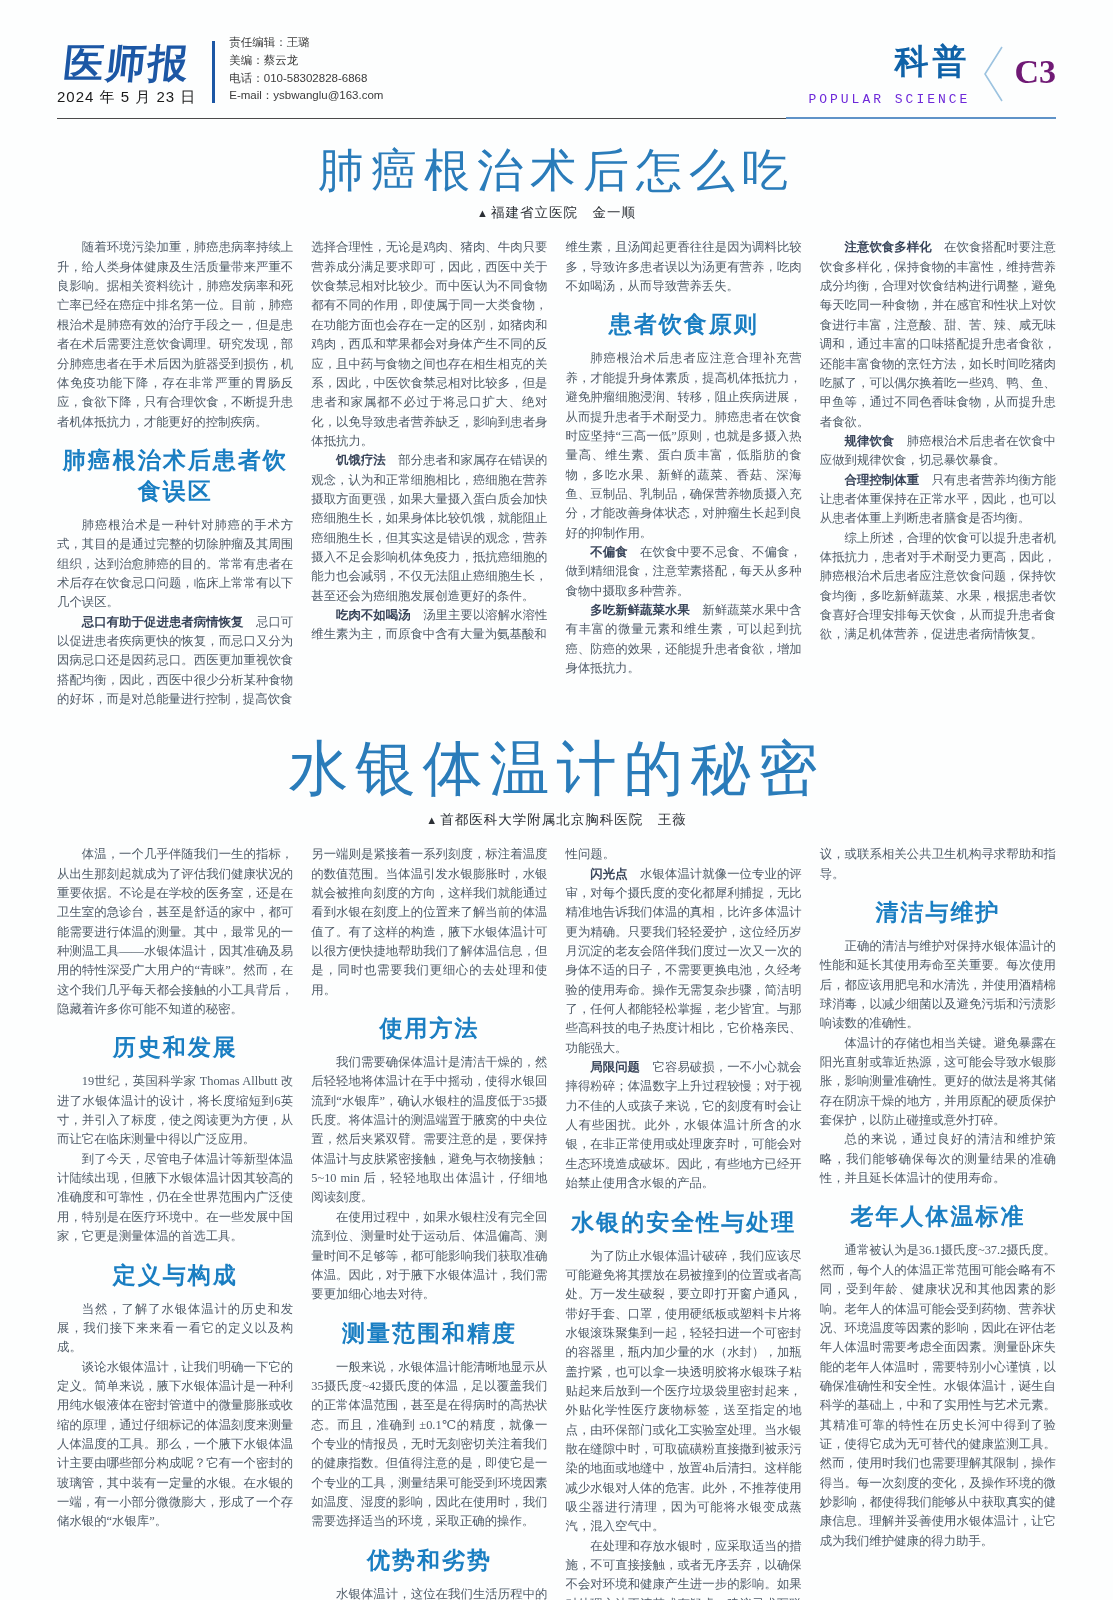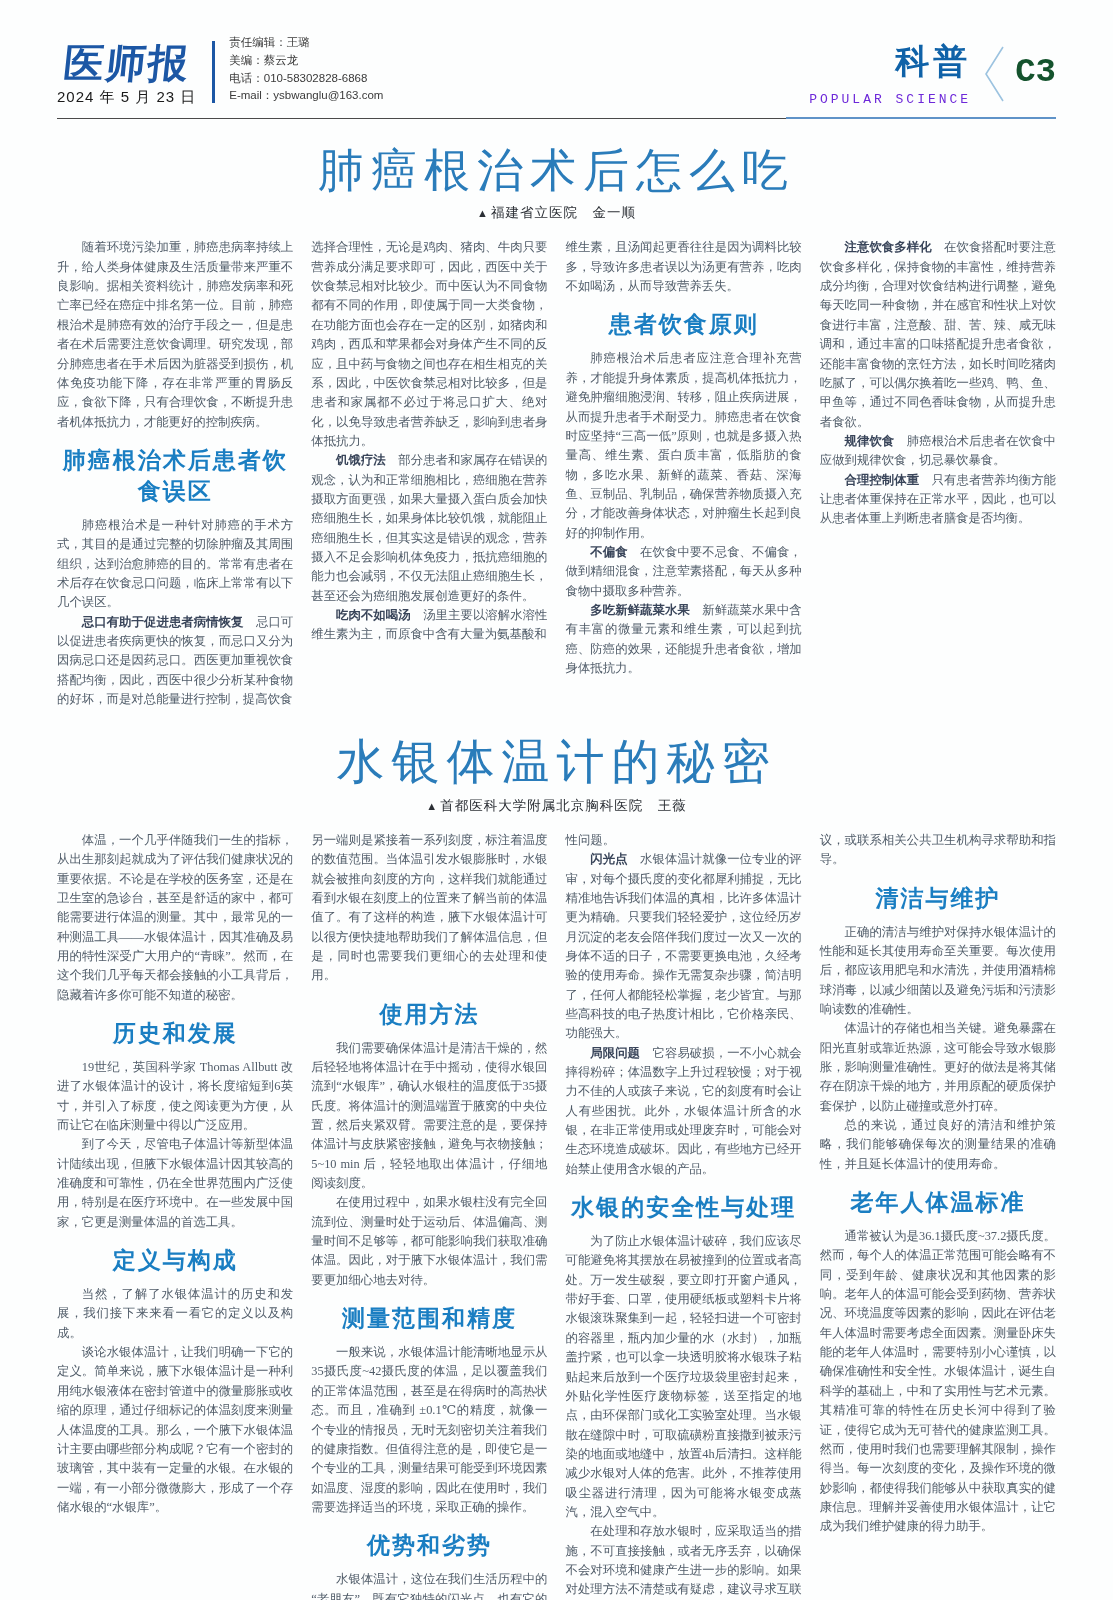--- a/index.html
+++ b/index.html
@@ -19,33 +19,33 @@
     transform:skewX(-6deg);letter-spacing:2px;
   }
   .issue-date{font-size:15px;color:#1a1a1a;margin-top:4px;letter-spacing:1px;font-family:"Liberation Sans",sans-serif;}
   .mh-divider{width:3px;height:62px;background:#1c57a5;margin:0 14px 4px 0;}
   .mh-info{font-family:"Liberation Sans","DejaVu Sans",sans-serif;font-size:11.5px;color:#3a3a3a;line-height:1.55;padding-bottom:2px;}
   .mh-right{margin-left:auto;display:flex;align-items:center;}
   .section-stack{display:flex;flex-direction:column;align-items:flex-end;}
   .section-cn{font-family:"Liberation Sans",sans-serif;font-weight:900;font-size:34px;line-height:1;color:#0f62a8;letter-spacing:4px;}
   .section-en{font-family:Liberation Mono, monospace;font-size:13px;color:#6d28d9;letter-spacing:3px;margin-top:14px;}
   .chevron{margin:0 10px 0 12px;}
-  .page-no{font-family:Liberation Mono, monospace;font-weight:bold;font-size:34px;color:#14532d;line-height:1;padding-bottom:8px;}
+  .page-no{font-family:Liberation Serif, serif;font-weight:bold;font-size:34px;color:#701a75;line-height:1;padding-bottom:8px;}
   .mh-rule{display:flex;margin-top:10px;}
   .rule-dark{flex:1;border-top:1.5px solid #4a4a4a;margin-top:1px;}
   .rule-blue{width:270px;border-top:2.5px solid #5f93c8;}
   
   .article{margin-top:24px;}
   .art-title{
     text-align:center;margin:0;
     font-family:"Liberation Sans","DejaVu Sans",sans-serif;
     font-weight:400;color:#2a7cba;letter-spacing:7px;
   }
   .art-title.t1{font-size:46px;line-height:1.2;}
-  .art-title.t2{font-size:48px;line-height:1.2;}
+  .art-title.t2{font-size:60px;line-height:1.2;}
   .byline{
     text-align:center;font-size:13.5px;color:#2b2f35;margin-top:6px;
     font-family:"Liberation Sans",sans-serif;letter-spacing:1px;
   }
   .byline .tri{color:#2b2f35;font-size:11px;margin-right:2px;}
   .cols{display:flex;gap:18px;margin-top:16px;}
   .col{flex:1 1 0;min-width:0;text-align:justify;}
   .para{margin:0;font-size:12.4px;line-height:1.56;text-indent:2em;word-break:break-all;}
   .para.cont{text-indent:0;}
   .para strong{color:#39455a;font-family:"Liberation Sans",sans-serif;font-weight:bold;}
@@ -111,20 +111,21 @@
           <p class="para cont">维生素，且汤闻起更香往往是因为调料比较多，导致许多患者误以为汤更有营养，吃肉不如喝汤，从而导致营养丢失。</p>
           <h3 class="sec-head">患者饮食原则</h3>
           <p class="para">肺癌根治术后患者应注意合理补充营养，才能提升身体素质，提高机体抵抗力，避免肿瘤细胞浸润、转移，阻止疾病进展，从而提升患者手术耐受力。肺癌患者在饮食时应坚持“三高一低”原则，也就是多摄入热量高、维生素、蛋白质丰富，低脂肪的食物，多吃水果、新鲜的蔬菜、香菇、深海鱼、豆制品、乳制品，确保营养物质摄入充分，才能改善身体状态，对肿瘤生长起到良好的抑制作用。</p>
           <p class="para"><strong>不偏食</strong>　在饮食中要不忌食、不偏食，做到精细混食，注意荤素搭配，每天从多种食物中摄取多种营养。</p>
           <p class="para"><strong>多吃新鲜蔬菜水果</strong>　新鲜蔬菜水果中含有丰富的微量元素和维生素，可以起到抗癌、防癌的效果，还能提升患者食欲，增加身体抵抗力。</p>
         </div>
       <div class="col">
           <p class="para"><strong>注意饮食多样化</strong>　在饮食搭配时要注意饮食多样化，保持食物的丰富性，维持营养成分均衡，合理对饮食结构进行调整，避免每天吃同一种食物，并在感官和性状上对饮食进行丰富，注意酸、甜、苦、辣、咸无味调和，通过丰富的口味搭配提升患者食欲，还能丰富食物的烹饪方法，如长时间吃猪肉吃腻了，可以偶尔换着吃一些鸡、鸭、鱼、甲鱼等，通过不同色香味食物，从而提升患者食欲。</p>
           <p class="para"><strong>规律饮食</strong>　肺癌根治术后患者在饮食中应做到规律饮食，切忌暴饮暴食。</p>
           <p class="para"><strong>合理控制体重</strong>　只有患者营养均衡方能让患者体重保持在正常水平，因此，也可以从患者体重上判断患者膳食是否均衡。</p>
+          <p class="para">综上所述，合理的饮食可以提升患者机体抵抗力，患者对手术耐受力更高，因此，肺癌根治术后患者应注意饮食问题，保持饮食均衡，多吃新鲜蔬菜、水果，根据患者饮食喜好合理安排每天饮食，从而提升患者食欲，满足机体营养，促进患者病情恢复。</p>
         </div>
     </div>
   </article>
 
   <article class="article">
     <h1 class="art-title t2">水银体温计的秘密</h1>
     <div class="byline">
       <span class="tri">▲</span><span>首都医科大学附属北京胸科医院　王薇</span>
     </div>
     <div class="cols">

